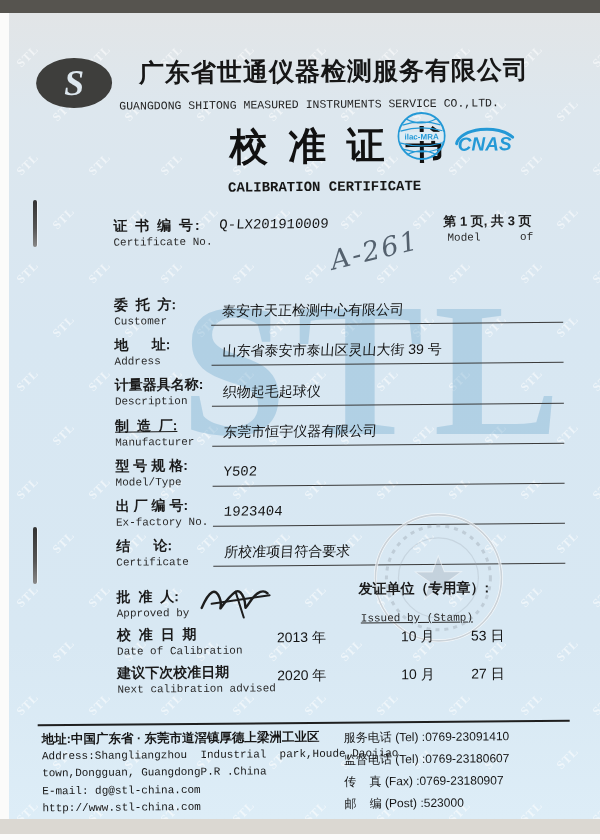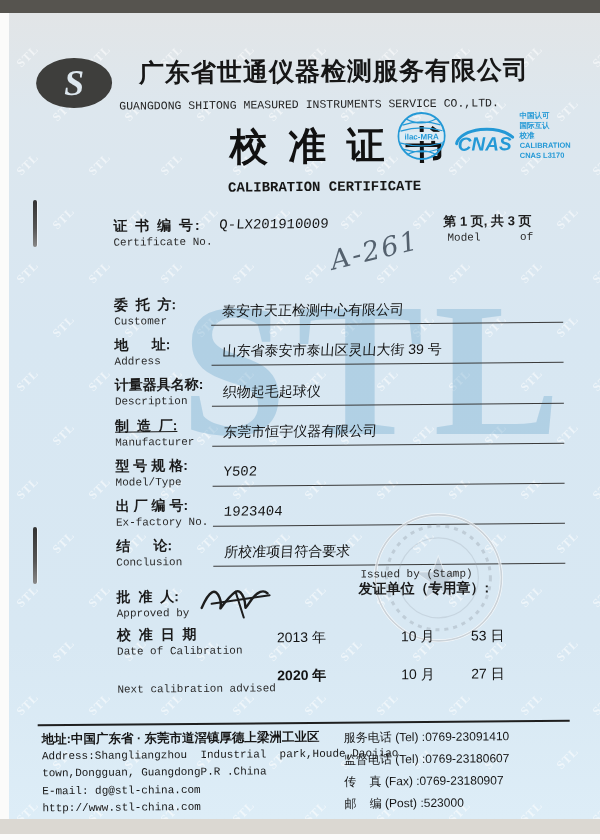--- a/index.html
+++ b/index.html
@@ -197,27 +197,20 @@
       <svg class="abs" style="left:390px;top:99px;" width="50" height="50" viewBox="0 0 50 50">
         <circle cx="25" cy="25" r="23" fill="none" stroke="#2499d6" stroke-width="2"></circle>
         <path d="M6,14 Q25,8 44,14 M4,20 Q25,14 46,20 M4,32 Q25,38 46,32 M6,38 Q25,44 44,38 M10,8 Q25,16 40,8 M10,44 Q25,36 40,44" fill="none" stroke="#2499d6" stroke-width="1.2"></path>
         <rect x="3" y="21" width="44" height="9" fill="#ddecf5"></rect>
         <text x="25" y="28.5" text-anchor="middle" font-family="Liberation Sans,sans-serif" font-weight="bold" font-size="8" fill="#2499d6">ilac-MRA</text>
       </svg>
       <svg class="abs" style="left:444px;top:106px;" width="68" height="40" viewBox="0 0 68 40">
         <path d="M6,26 A30 16 0 0 1 62,20" fill="none" stroke="#2499d6" stroke-width="3" stroke-linecap="round"></path>
         <text x="34" y="33" text-anchor="middle" font-family="Liberation Sans,sans-serif" font-weight="bold" font-style="italic" font-size="19" fill="#2499d6">CNAS</text>
       </svg>
-      <div class="abs accr">
-        <div>中国认可</div>
-        <div>国际互认</div>
-        <div>校准</div>
-        <div>CALIBRATION</div>
-        <div>CNAS L3170</div>
-      </div>
 
       <div class="abs zh lblzh" style="left:106px;top:203px;letter-spacing:2px;">证 书 编 号: </div>
       <div class="abs en val" style="left:212px;top:203px;">Q-LX201910009</div>
       <div class="abs en lblen" style="left:106px;top:222px;">Certificate No.</div>
       <div class="abs zh pgzh" style="left:436px;top:201px;">第 1 页, 共 3 页</div>
       <div class="abs en lblen" style="left:440px;top:220px;">Model      of</div>
 
       <div class="abs note">A-261</div>
 
       <div>
@@ -251,21 +244,21 @@
         <div class="uline" style="left:203px;top:472px;width:352px;"></div>
       </div>
       <div>
         <div class="abs zh lblzh" style="left:106px;top:483px;">出 厂 编 号:</div>
         <div class="abs en lblen" style="left:106px;top:502px;">Ex-factory No.</div>
         <div class="abs en val" style="left:214px;top:490px;">1923404</div>
         <div class="uline" style="left:203px;top:512px;width:352px;"></div>
       </div>
       <div>
         <div class="abs zh lblzh" style="left:106px;top:523px;">结      论:</div>
-        <div class="abs en lblen" style="left:106px;top:542px;">Conclusion</div>
+        <div class="abs en lblen" style="left:106px;top:542px;">Certificate</div>
         <div class="abs zh val" style="left:214px;top:530px;">所校准项目符合要求</div>
         <div class="uline" style="left:203px;top:552px;width:352px;"></div>
       </div>
 
       <svg class="abs" style="left:348px;top:492px;" width="156" height="150" viewBox="0 0 156 150">
         <circle cx="80" cy="74" r="63" fill="none" stroke="rgba(255,255,255,0.75)" stroke-width="3"></circle>
         <circle cx="80" cy="74" r="63" fill="none" stroke="rgba(154,164,175,0.45)" stroke-width="1.6"></circle>
         <circle cx="80" cy="74" r="40" fill="none" stroke="rgba(154,164,175,0.28)" stroke-width="1.2"></circle>
         <path d="M80,52 L86,68 L103,68 L89,78 L94,95 L80,85 L66,95 L71,78 L57,68 L74,68 Z" fill="rgba(160,170,180,0.35)" stroke="rgba(255,255,255,0.5)" stroke-width="1"></path>
         <g fill="none" stroke="rgba(154,164,175,0.4)" stroke-width="3" stroke-dasharray="4 5">
@@ -273,32 +266,33 @@
         </g>
       </svg>
 
       <div class="abs zh lblzh" style="left:106px;top:574px;">批  准  人:</div>
       <div class="abs en lblen" style="left:106px;top:593px;">Approved by</div>
       <svg class="abs" style="left:185px;top:560px;" width="90" height="52" viewBox="0 0 90 52">
         <path d="M6,34 C14,16 20,14 24,24 C28,34 20,40 30,28 C40,16 44,14 48,24 C52,34 46,40 56,26 C62,18 68,16 72,20" fill="none" stroke="#1d1d1d" stroke-width="2.4" stroke-linecap="round"></path>
         <path d="M16,30 L74,22 M40,18 L48,44" fill="none" stroke="#1d1d1d" stroke-width="2" stroke-linecap="round"></path>
       </svg>
       <div class="abs zh lblzh" style="left:348px;top:568px;">发证单位（专用章）:</div>
-      <div class="abs en lblen" style="left:350px;top:556px;">Issued by (Stamp)</div>
+      <div class="abs en lblen" style="left:350px;top:600px;text-decoration:underline;">Issued by (Stamp)</div>
 
       <div>
         <div class="abs zh lblzh" style="left:106px;top:612px;letter-spacing:2px;">校 准 日 期</div>
         <div class="abs en lblen" style="left:106px;top:631px;">Date of Calibration</div>
         <div class="abs zh datecell" style="left:266px;top:616px;">2013 年</div>
         <div class="abs zh datecell" style="left:390px;top:616px;">10 月</div>
         <div class="abs zh datecell" style="left:460px;top:616px;">53 日</div>
       </div>
       <div>
+        <div class="abs zh lblzh" style="left:106px;top:650px;">建议下次校准日期</div>
         <div class="abs en lblen" style="left:106px;top:669px;">Next calibration advised</div>
-        <div class="abs zh datecell" style="left:266px;top:654px;font-weight:bold;">2020 年</div>
+        <div class="abs zh datecell" style="left:266px;top:654px;">2020 年</div>
         <div class="abs zh datecell" style="left:390px;top:654px;">10 月</div>
         <div class="abs zh datecell" style="left:460px;top:654px;">27 日</div>
       </div>
 
       <div class="uline" style="left:26px;top:709px;width:532px;height:2px;background:#1f1f1f;"></div>
       <div class="abs" style="left:30px;top:716px;">
         <div class="zh foot-l" style="font-size:12.5px;font-weight:bold;">地址:中国广东省 · 东莞市道滘镇厚德上梁洲工业区</div>
         <div class="en foot-l">Address:Shangliangzhou  Industrial  park,Houde,Daojiao</div>
         <div class="en foot-l">town,Dongguan, GuangdongP.R .China</div>
         <div class="en foot-l">E-mail: dg@stl-china.com</div>

